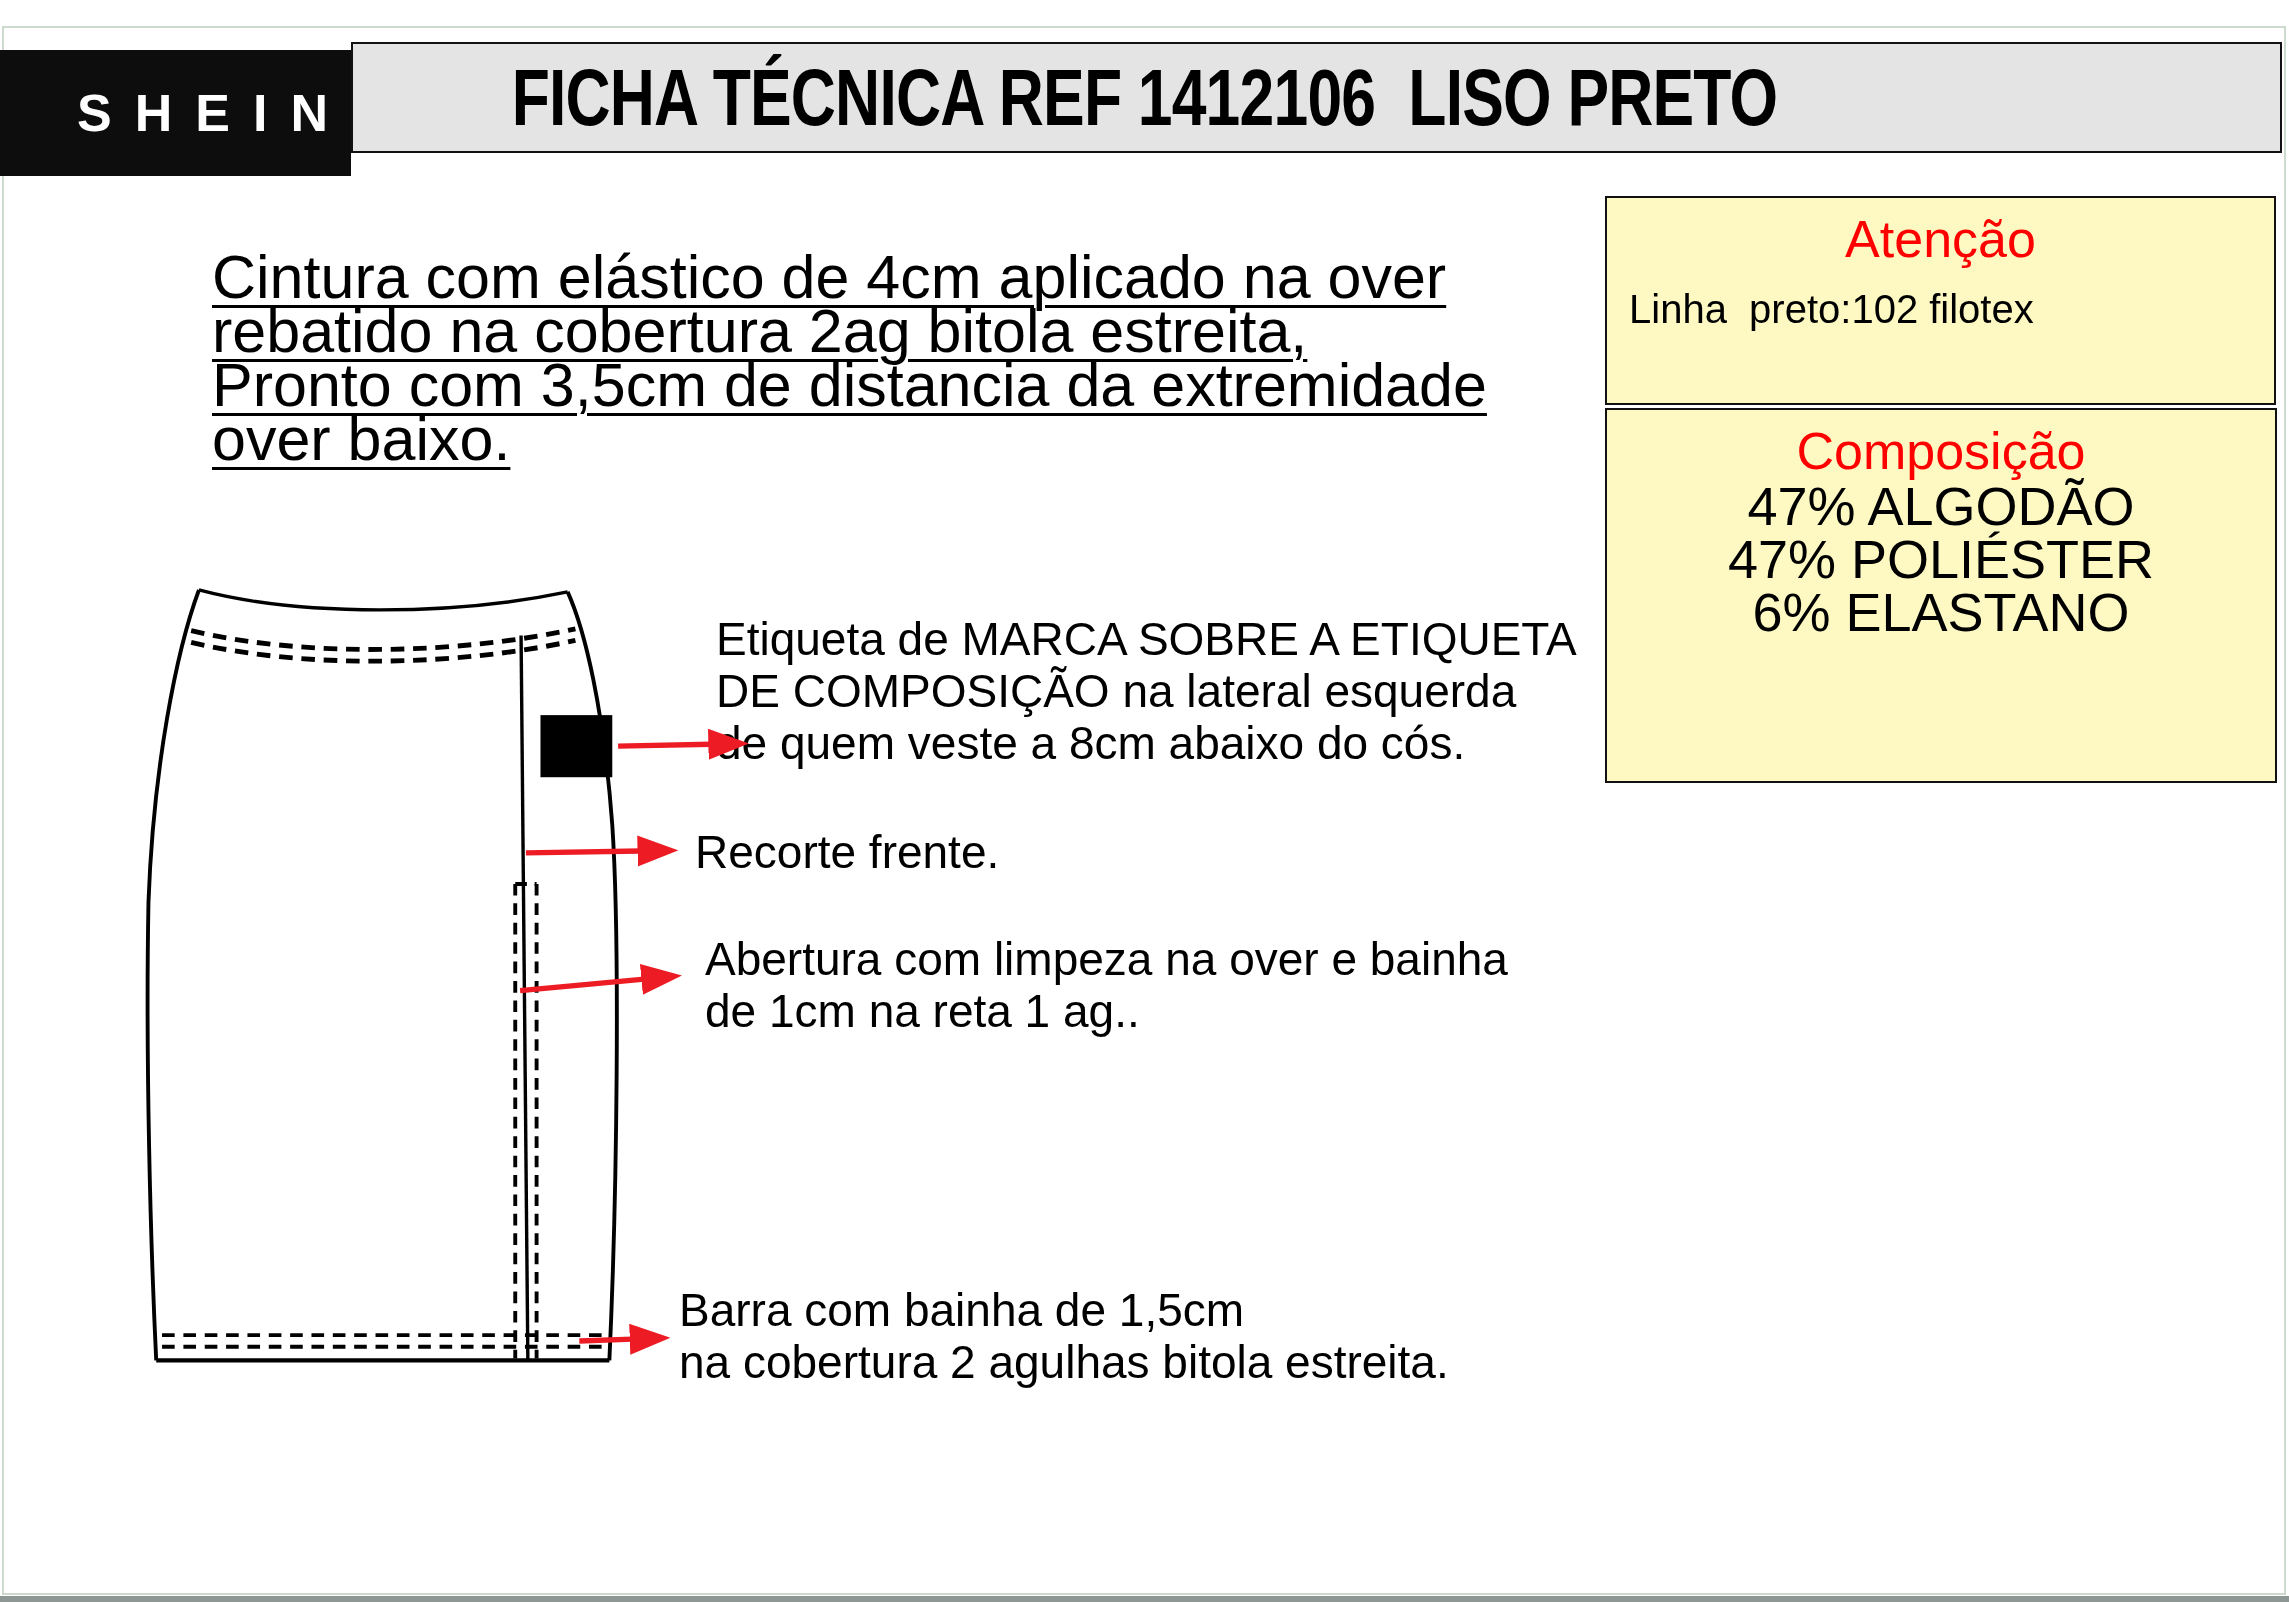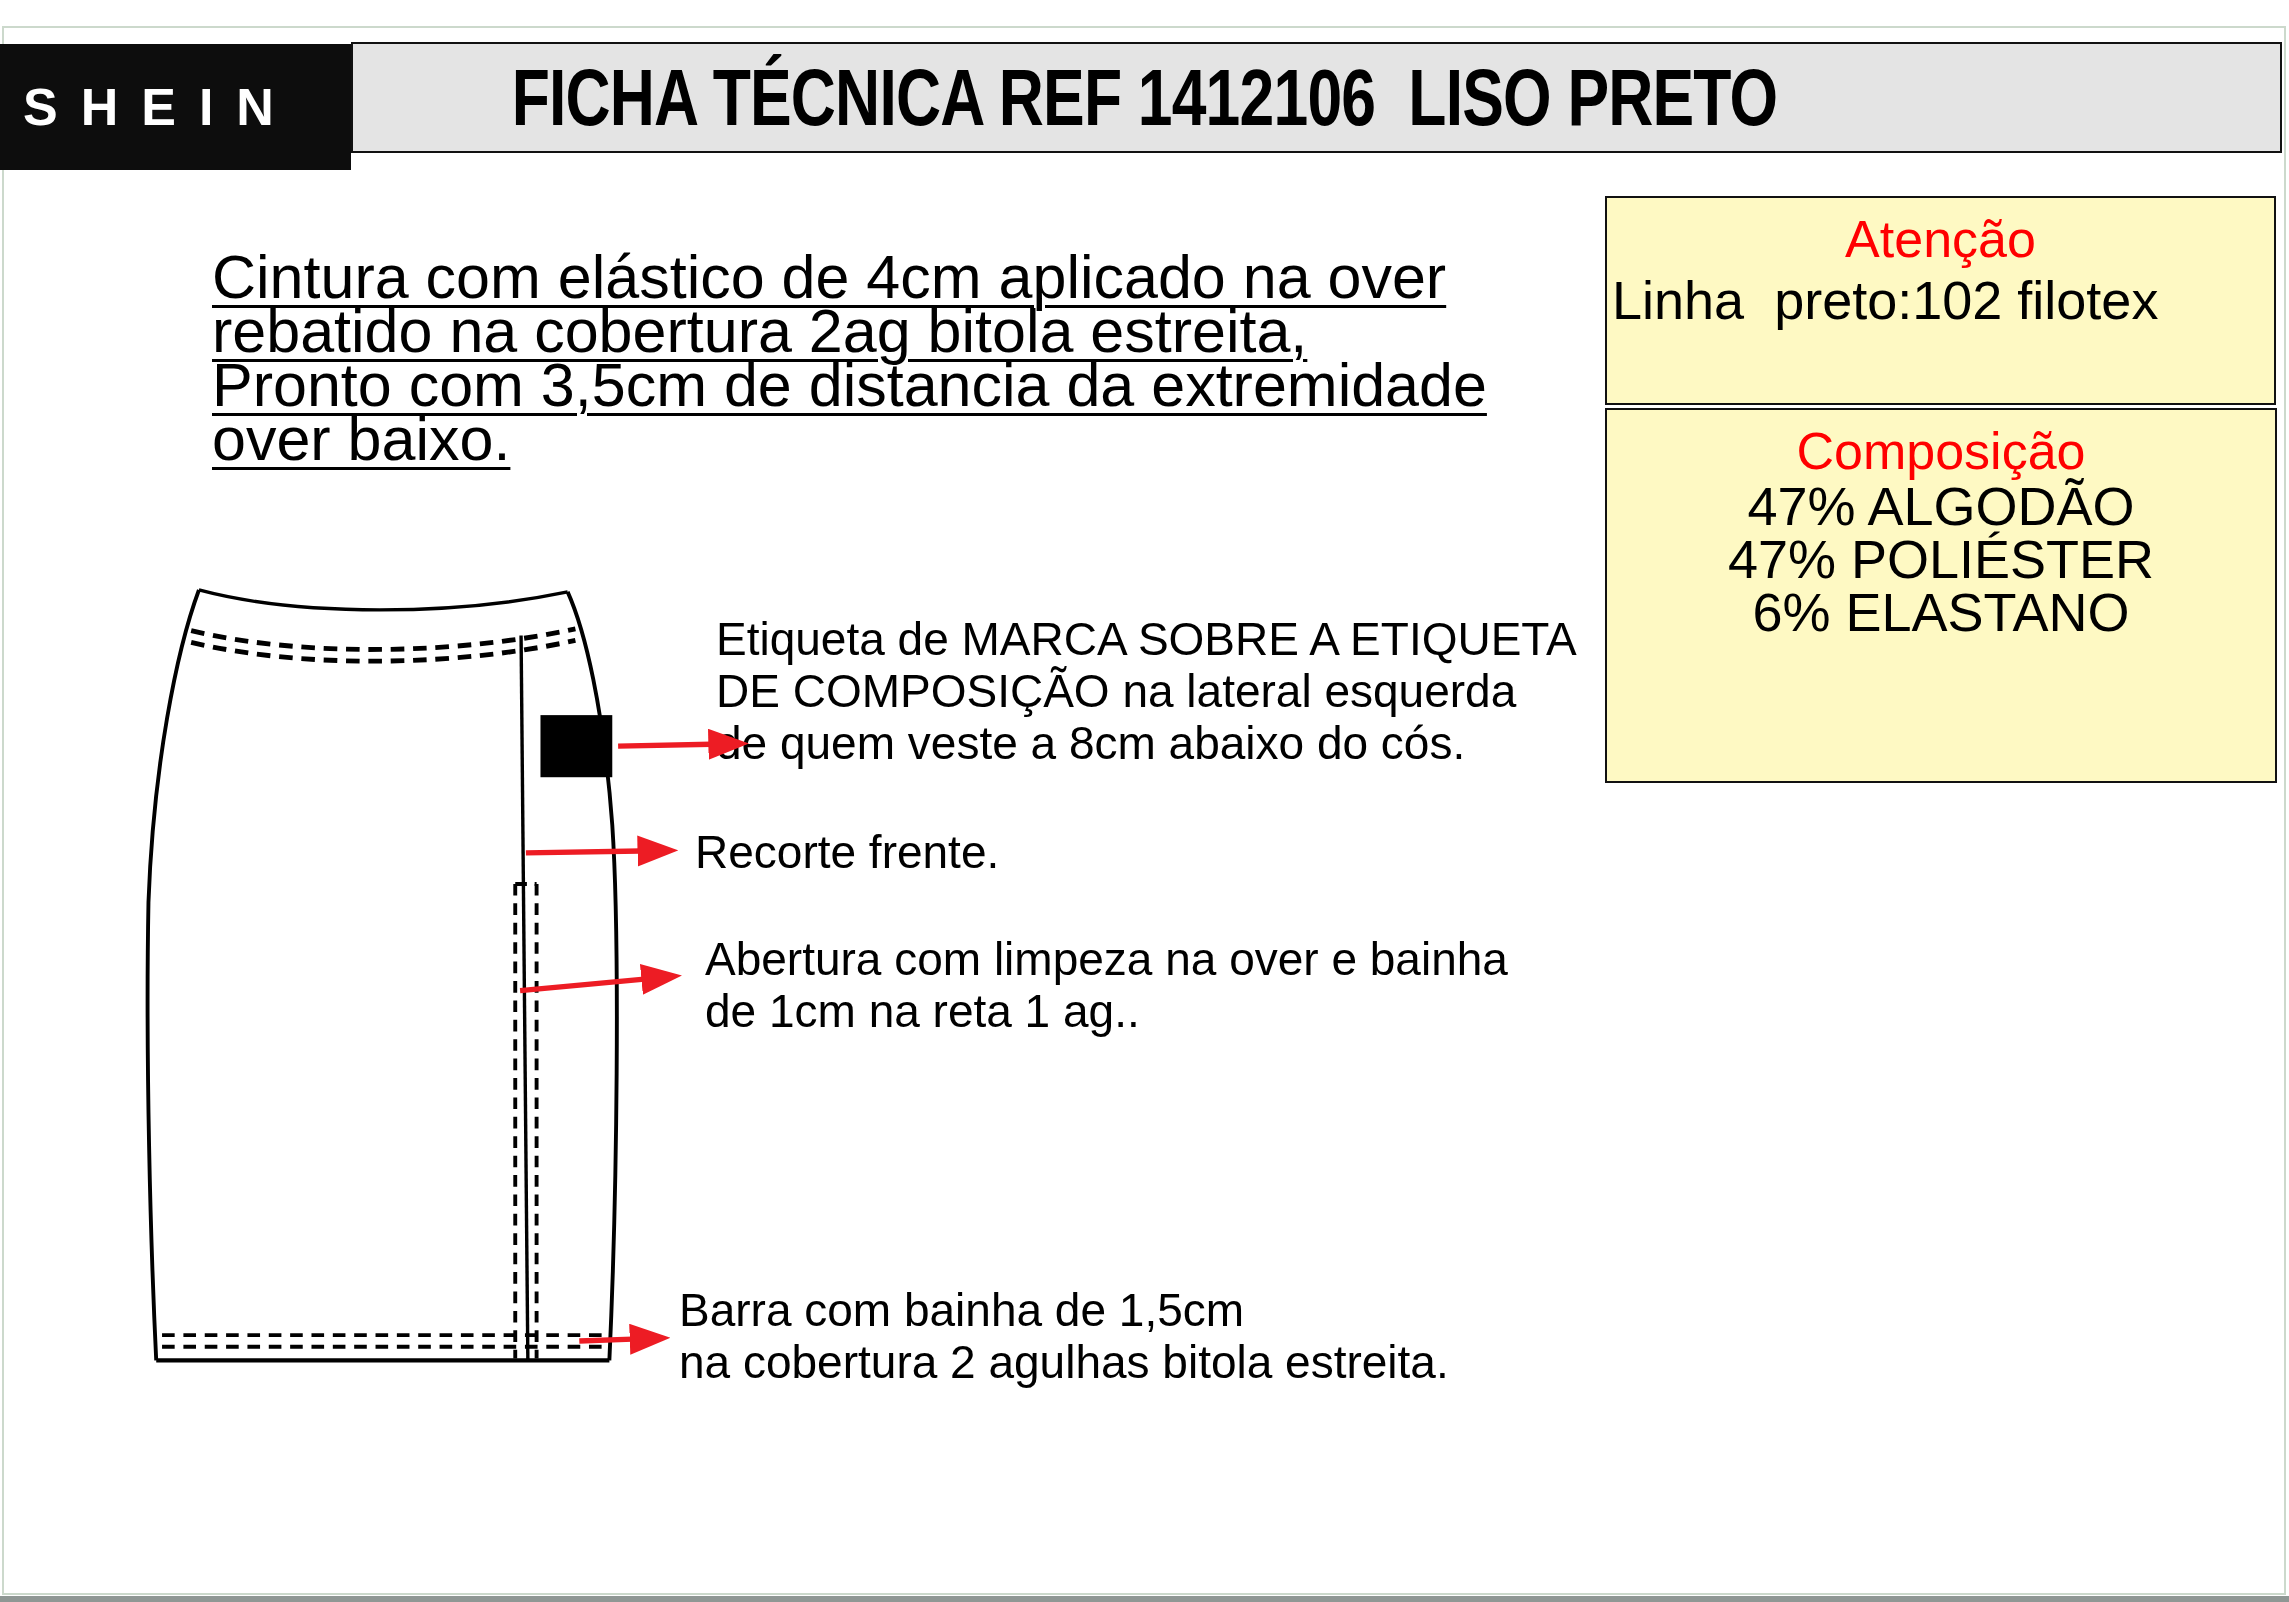--- a/index.html
+++ b/index.html
@@ -10,22 +10,22 @@
   }
   .abs{position:absolute;}
   
   .page-frame{
     position:absolute;left:1.9px;top:26px;right:2.9px;bottom:6.8px;
     border:2.9px solid #ccd9cc;pointer-events:none;
   }
   .bottom-strip{position:absolute;left:0;right:0;bottom:0;height:5.8px;background:#8f9794;}
   
   .brand-box{
-    left:0;top:44px;width:351px;height:126px;background:#0d0d0d;
-    display:flex;align-items:center;justify-content:flex-start;
+    left:0;top:50px;width:351px;height:126px;background:#0d0d0d;
+    display:flex;align-items:center;justify-content:flex-end;
   }
   .brand-text{
     color:#fff;font-weight:bold;font-size:52px;letter-spacing:23px;
     padding-left:23px; 
     white-space:pre;
   }
   .title-bar{
     left:351px;top:42px;width:1931px;height:111px;background:#e4e4e4;
     border:2.9px solid #111;box-sizing:border-box;
   }
@@ -38,21 +38,21 @@
   
   .info-box{
     border:2.9px solid #111;box-sizing:border-box;background:#fef9c3;
   }
   .attention-box{left:1605px;top:196px;width:671px;height:209px;}
   .composition-box{left:1605px;top:408px;width:672px;height:375px;}
   .box-title{
     text-align:center;font-size:52px;margin-top:11.6px;line-height:58px;
   }
   .attention-line{
-    font-size:54px;line-height:60px;padding-left:5px;white-space:pre;margin-top:2px;
+    font-size:40px;line-height:60px;padding-left:22px;white-space:pre;margin-top:11px;
   }
   .comp-item{
     text-align:center;font-size:54px;line-height:53px;
   }
   
   .note{font-size:61px;line-height:54px;}
   .note .u{text-decoration:underline;text-decoration-thickness:2.9px;text-underline-offset:6.8px;}
   .callout{font-size:46px;line-height:52px;}
   .callout.u2{text-decoration-thickness:2.9px;text-underline-offset:6.8px;}
   .line{display:block;white-space:pre;}

